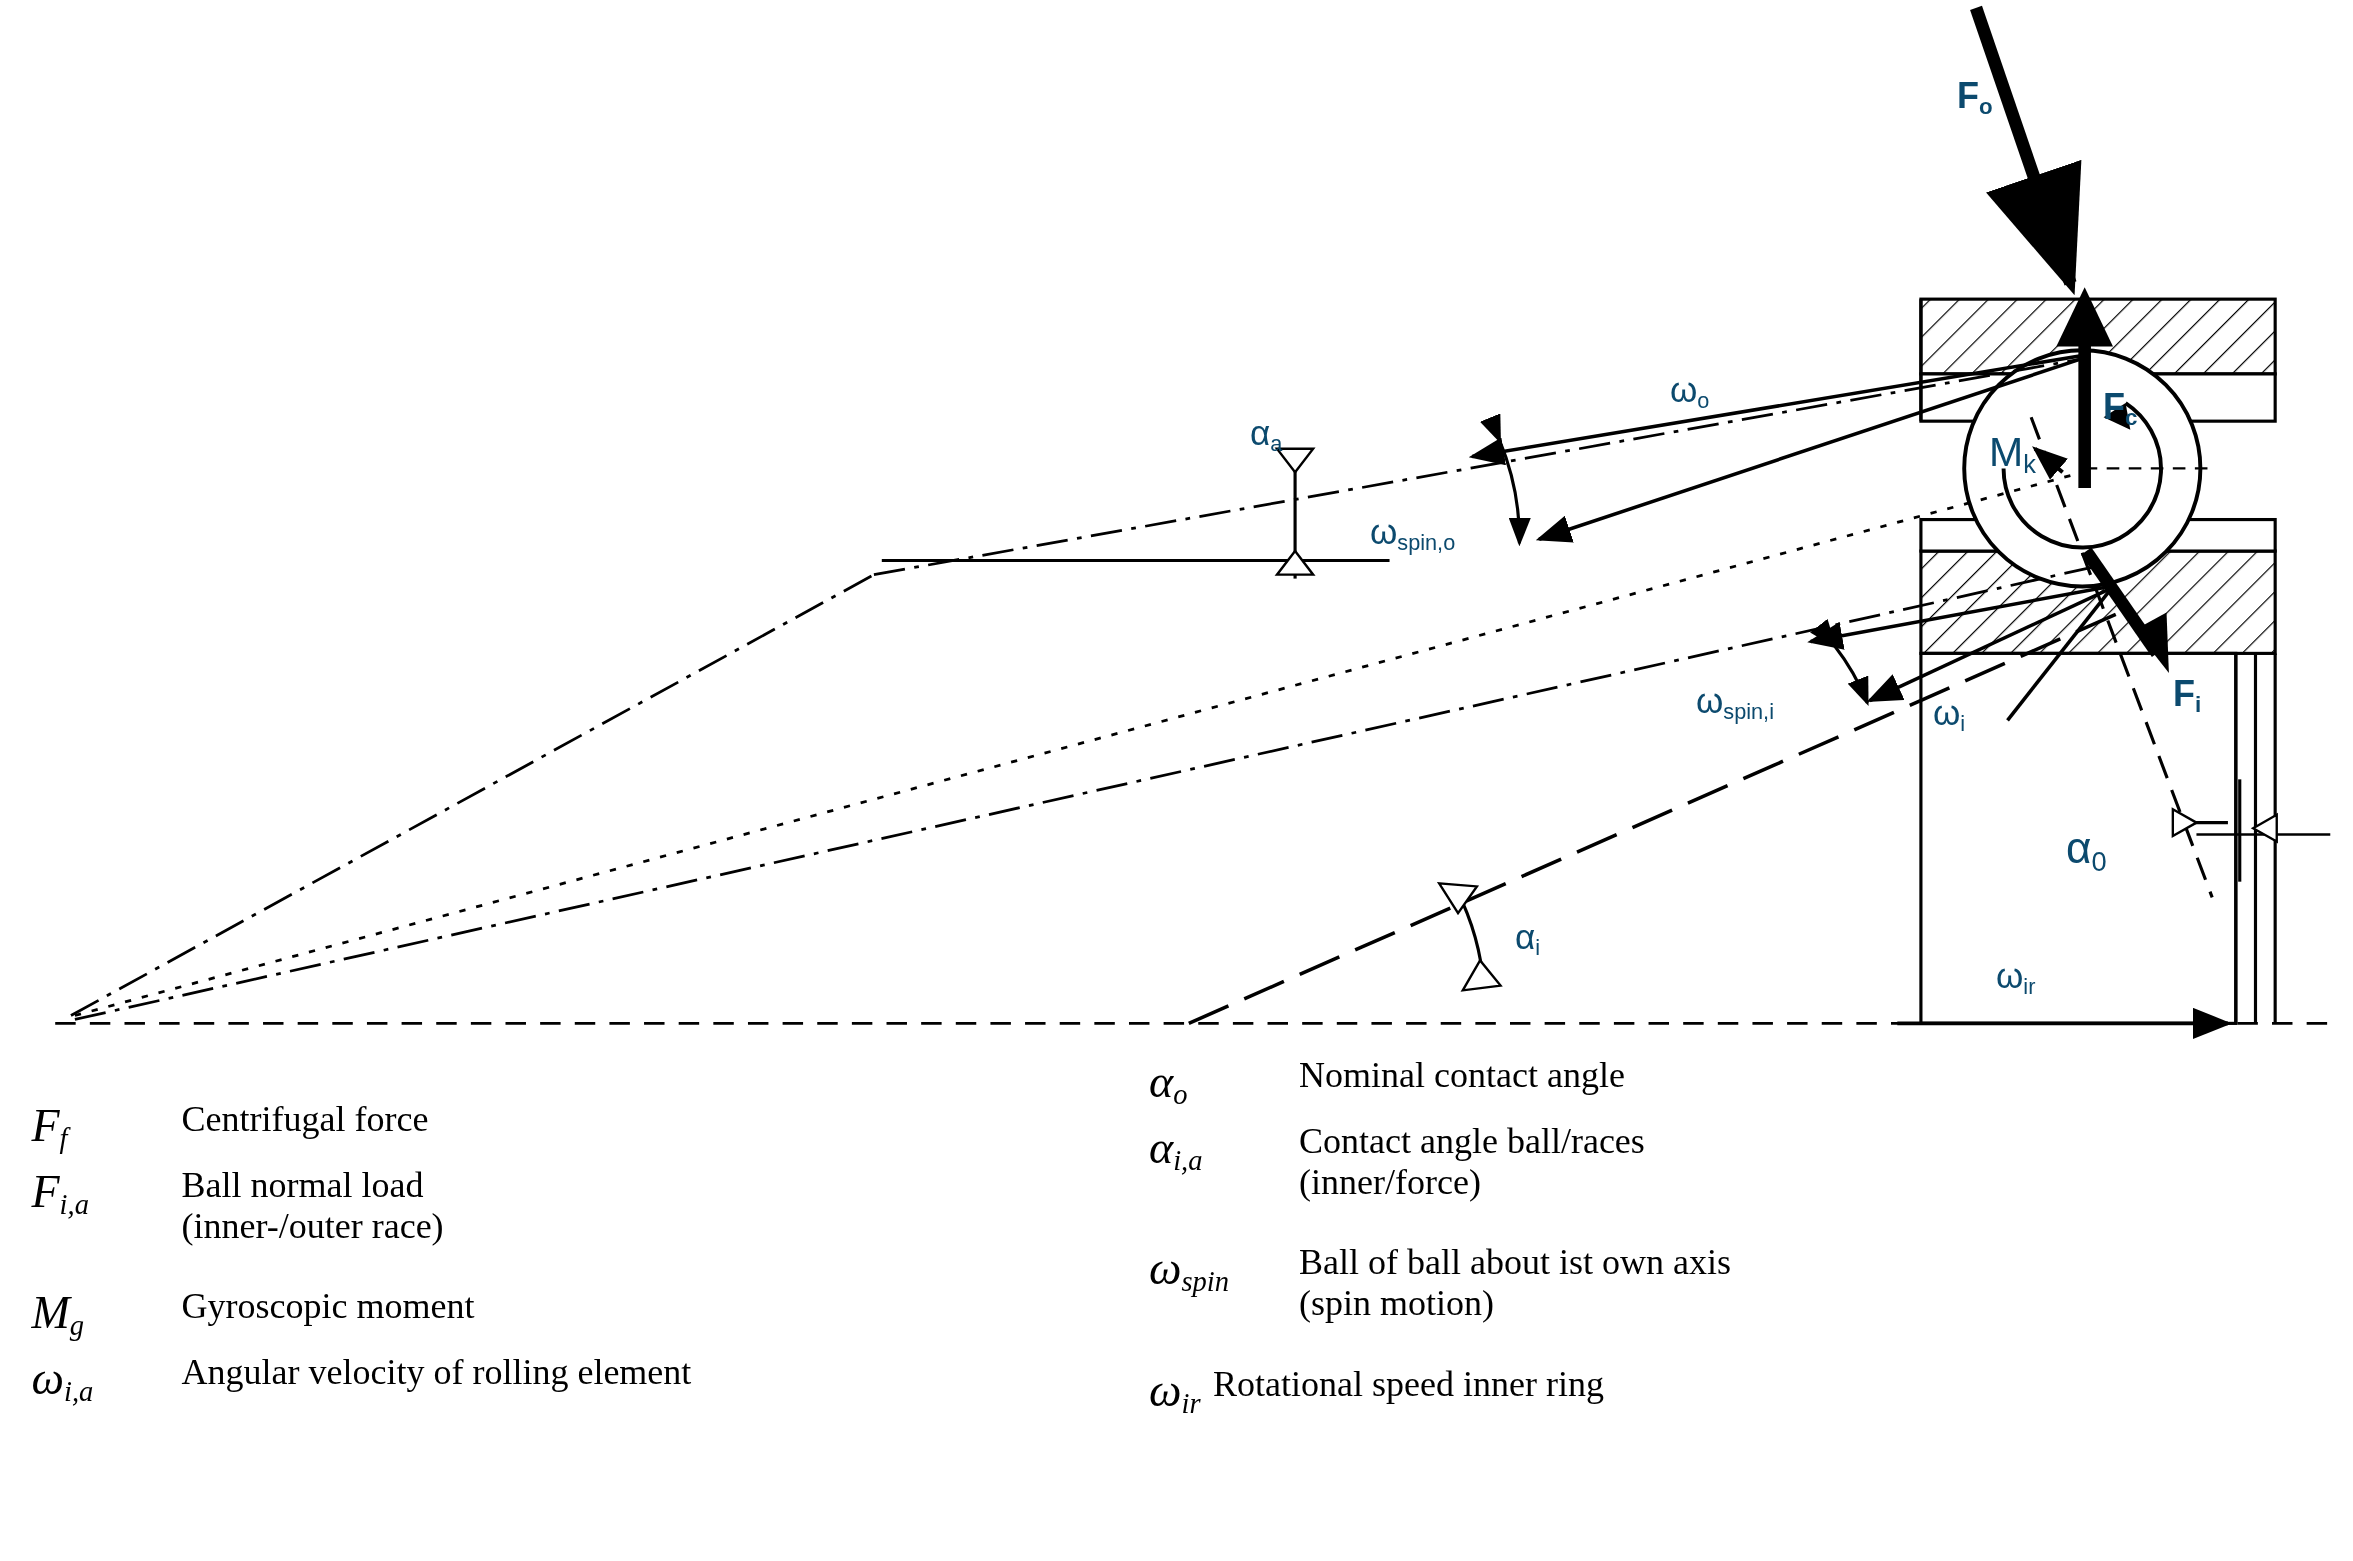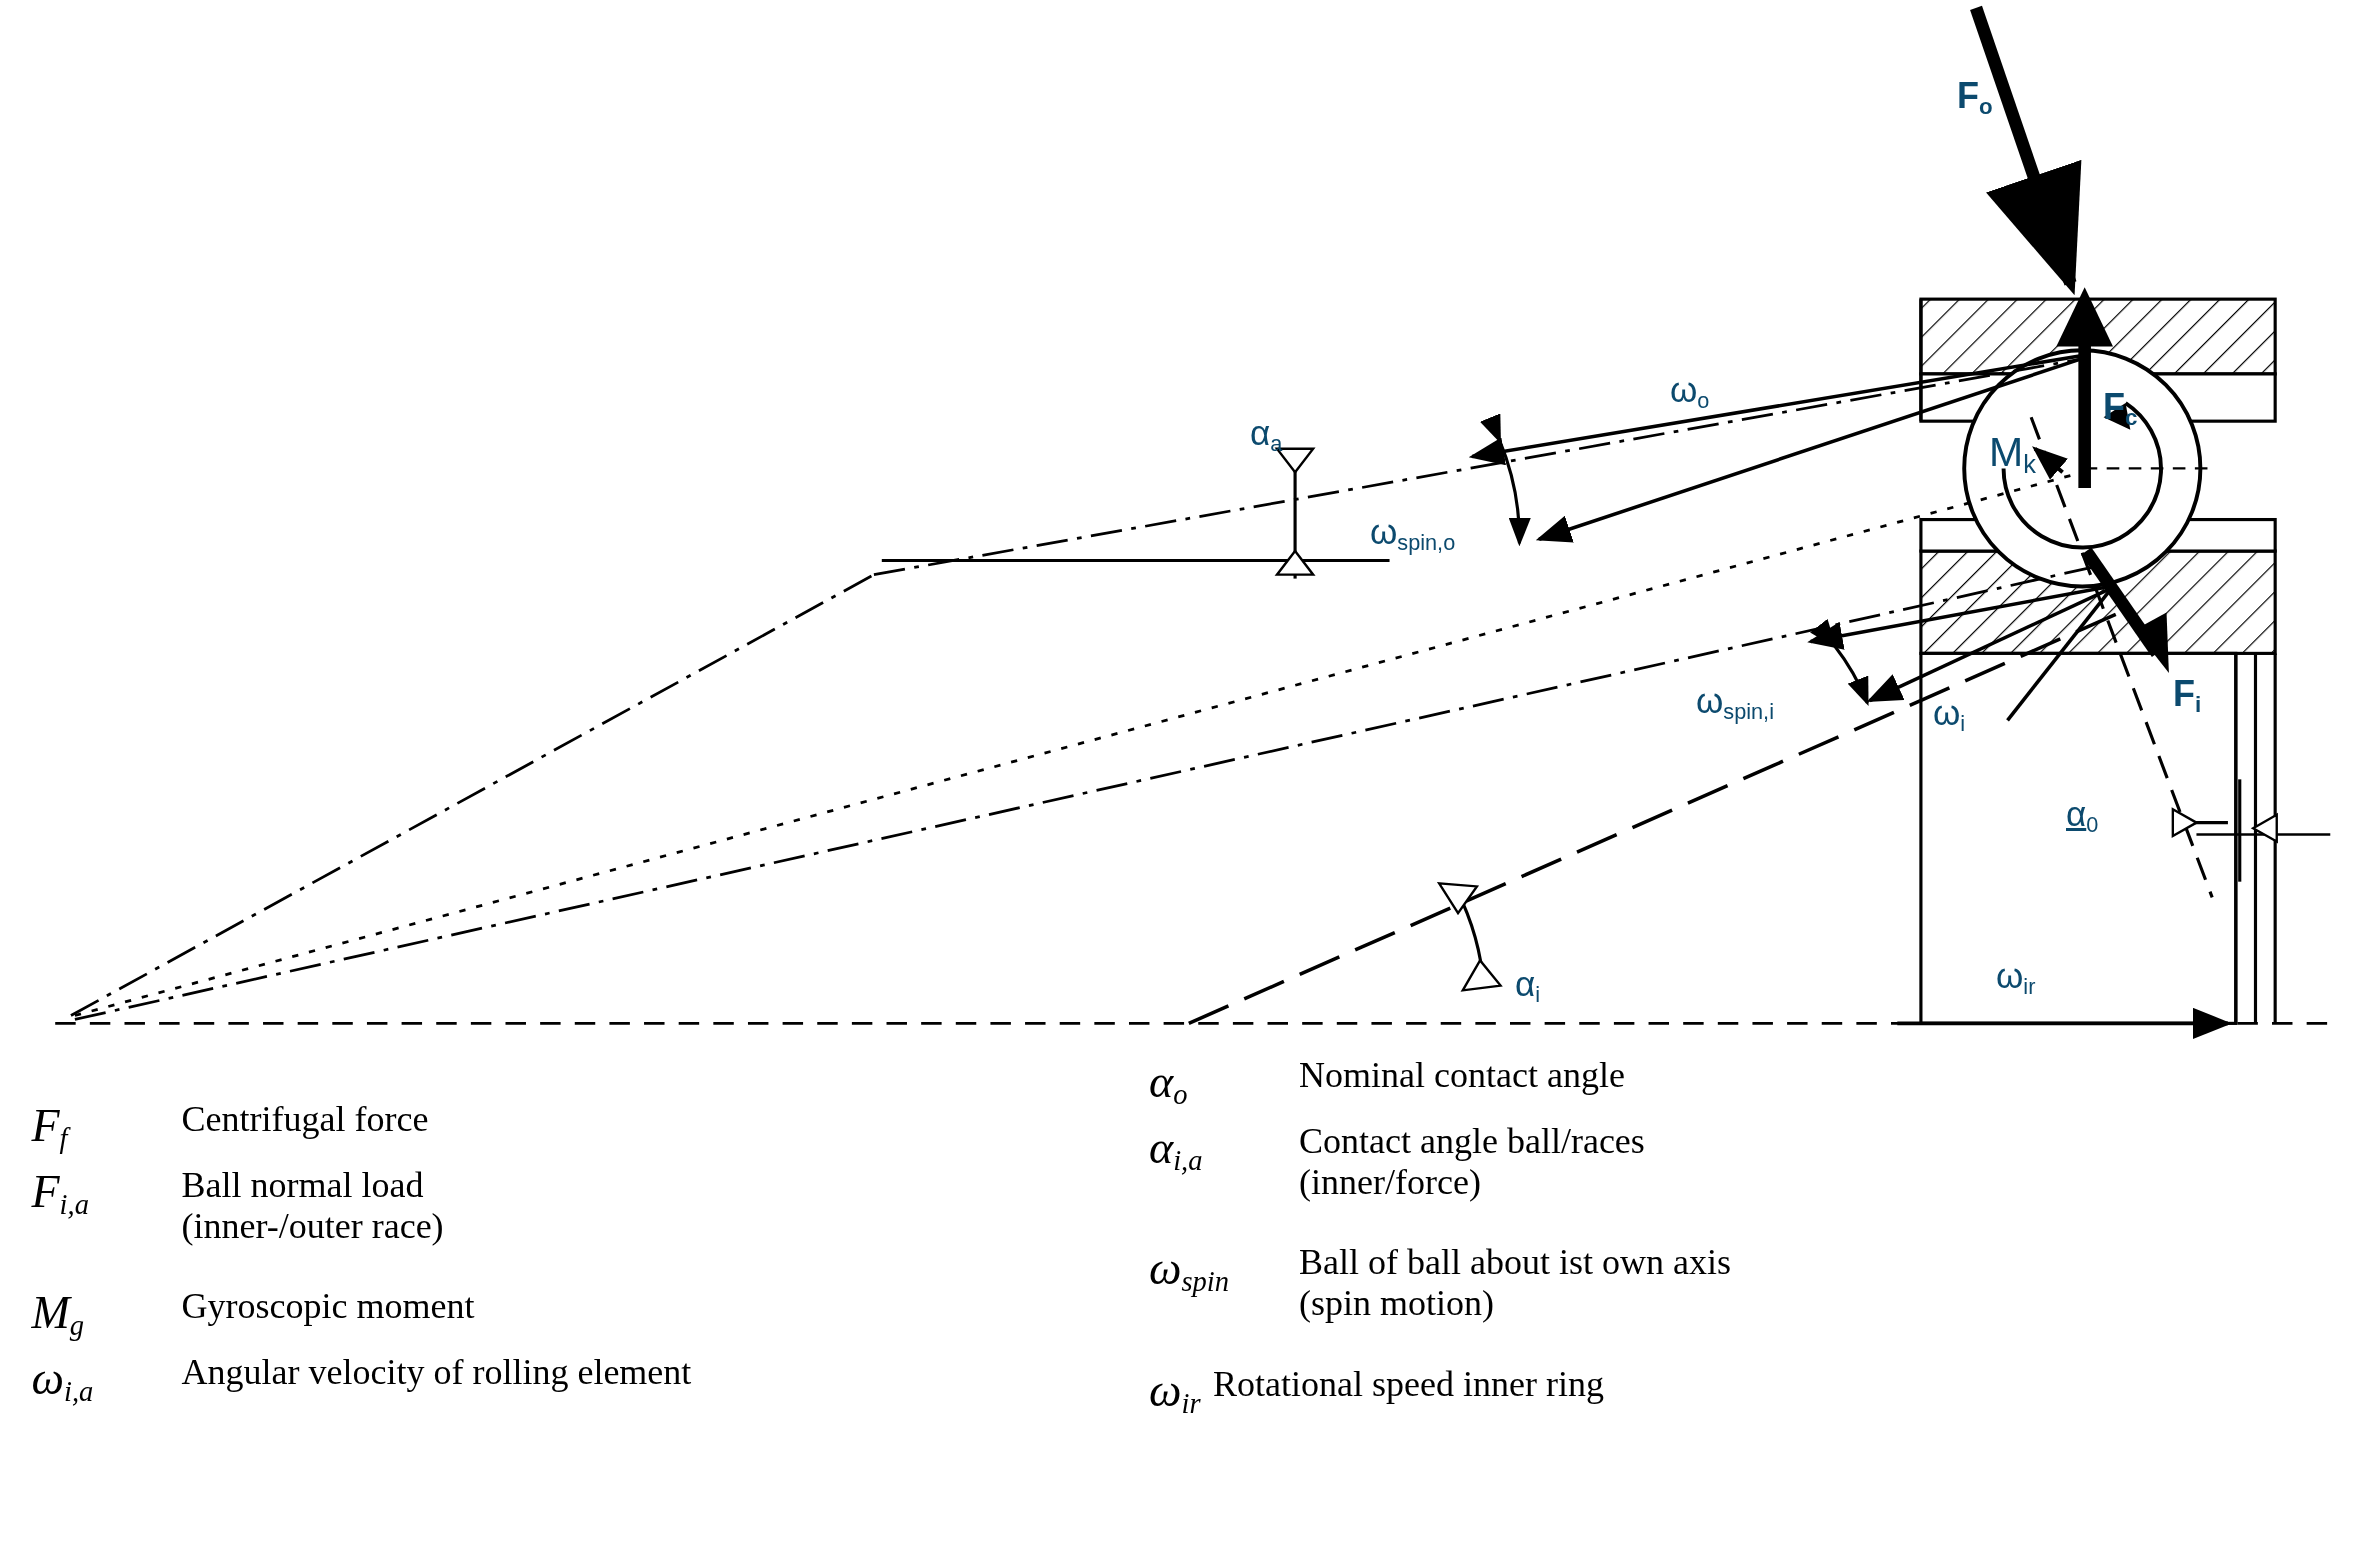--- a/index.html
+++ b/index.html
@@ -144,22 +144,22 @@
       <div class="lbl" style="left: 1957px; top: 75px; font-size: 36px; font-weight: bold;"><span>F</span><span class="sub">o</span></div>
       <div class="lbl" style="left: 2103px; top: 386px; font-size: 36px; font-weight: bold;"><span>F</span><span class="sub">c</span></div>
       <div class="lbl" style="left: 1989px; top: 429px; font-size: 41px;"><span>M</span><span class="sub">k</span></div>
       <div class="lbl" style="left: 2173px; top: 673px; font-size: 36px; font-weight: bold;"><span>F</span><span class="sub">i</span></div>
       <div class="lbl" style="left: 1670px; top: 370px; font-size: 35px;"><span>ω</span><span class="sub">o</span></div>
       <div class="lbl" style="left: 1370px; top: 512px; font-size: 35px;"><span>ω</span><span class="sub">spin,o</span></div>
       <div class="lbl" style="left: 1696px; top: 681px; font-size: 35px;"><span>ω</span><span class="sub">spin,i</span></div>
       <div class="lbl" style="left: 1933px; top: 693px; font-size: 35px;"><span>ω</span><span class="sub">i</span></div>
       <div class="lbl" style="left: 1996px; top: 956px; font-size: 35px;"><span>ω</span><span class="sub">ir</span></div>
       <div class="lbl" style="left: 1250px; top: 413px; font-size: 35px;"><span>α</span><span class="sub">a</span></div>
-      <div class="lbl" style="left: 1515px; top: 917px; font-size: 35px; margin-top: 47px;"><span>α</span><span class="sub">i</span></div>
-      <div class="lbl" style="left: 2066px; top: 794px; font-size: 35px; text-decoration: underline;"><span>α</span><span class="sub">0</span></div>
+      <div class="lbl" style="left: 1515px; top: 917px; font-size: 35px;"><span>α</span><span class="sub">i</span></div>
+      <div class="lbl" style="left: 2066px; top: 823px; font-size: 44px;"><span>α</span><span class="sub">0</span></div>
     </div>
 
   <div id="legend">
     <div class="legcol" id="legend-left" style="left:31.5px;width:1118px;">
         <div class="legrow" style="min-height: 61px;">
           <div class="sym"><span>F</span><span class="ssub">f</span></div>
           <div class="desc" style="margin-left: 150px; margin-top: 44px;">
             <span class="l2">Centrifugal force</span>
           </div>
         </div>

